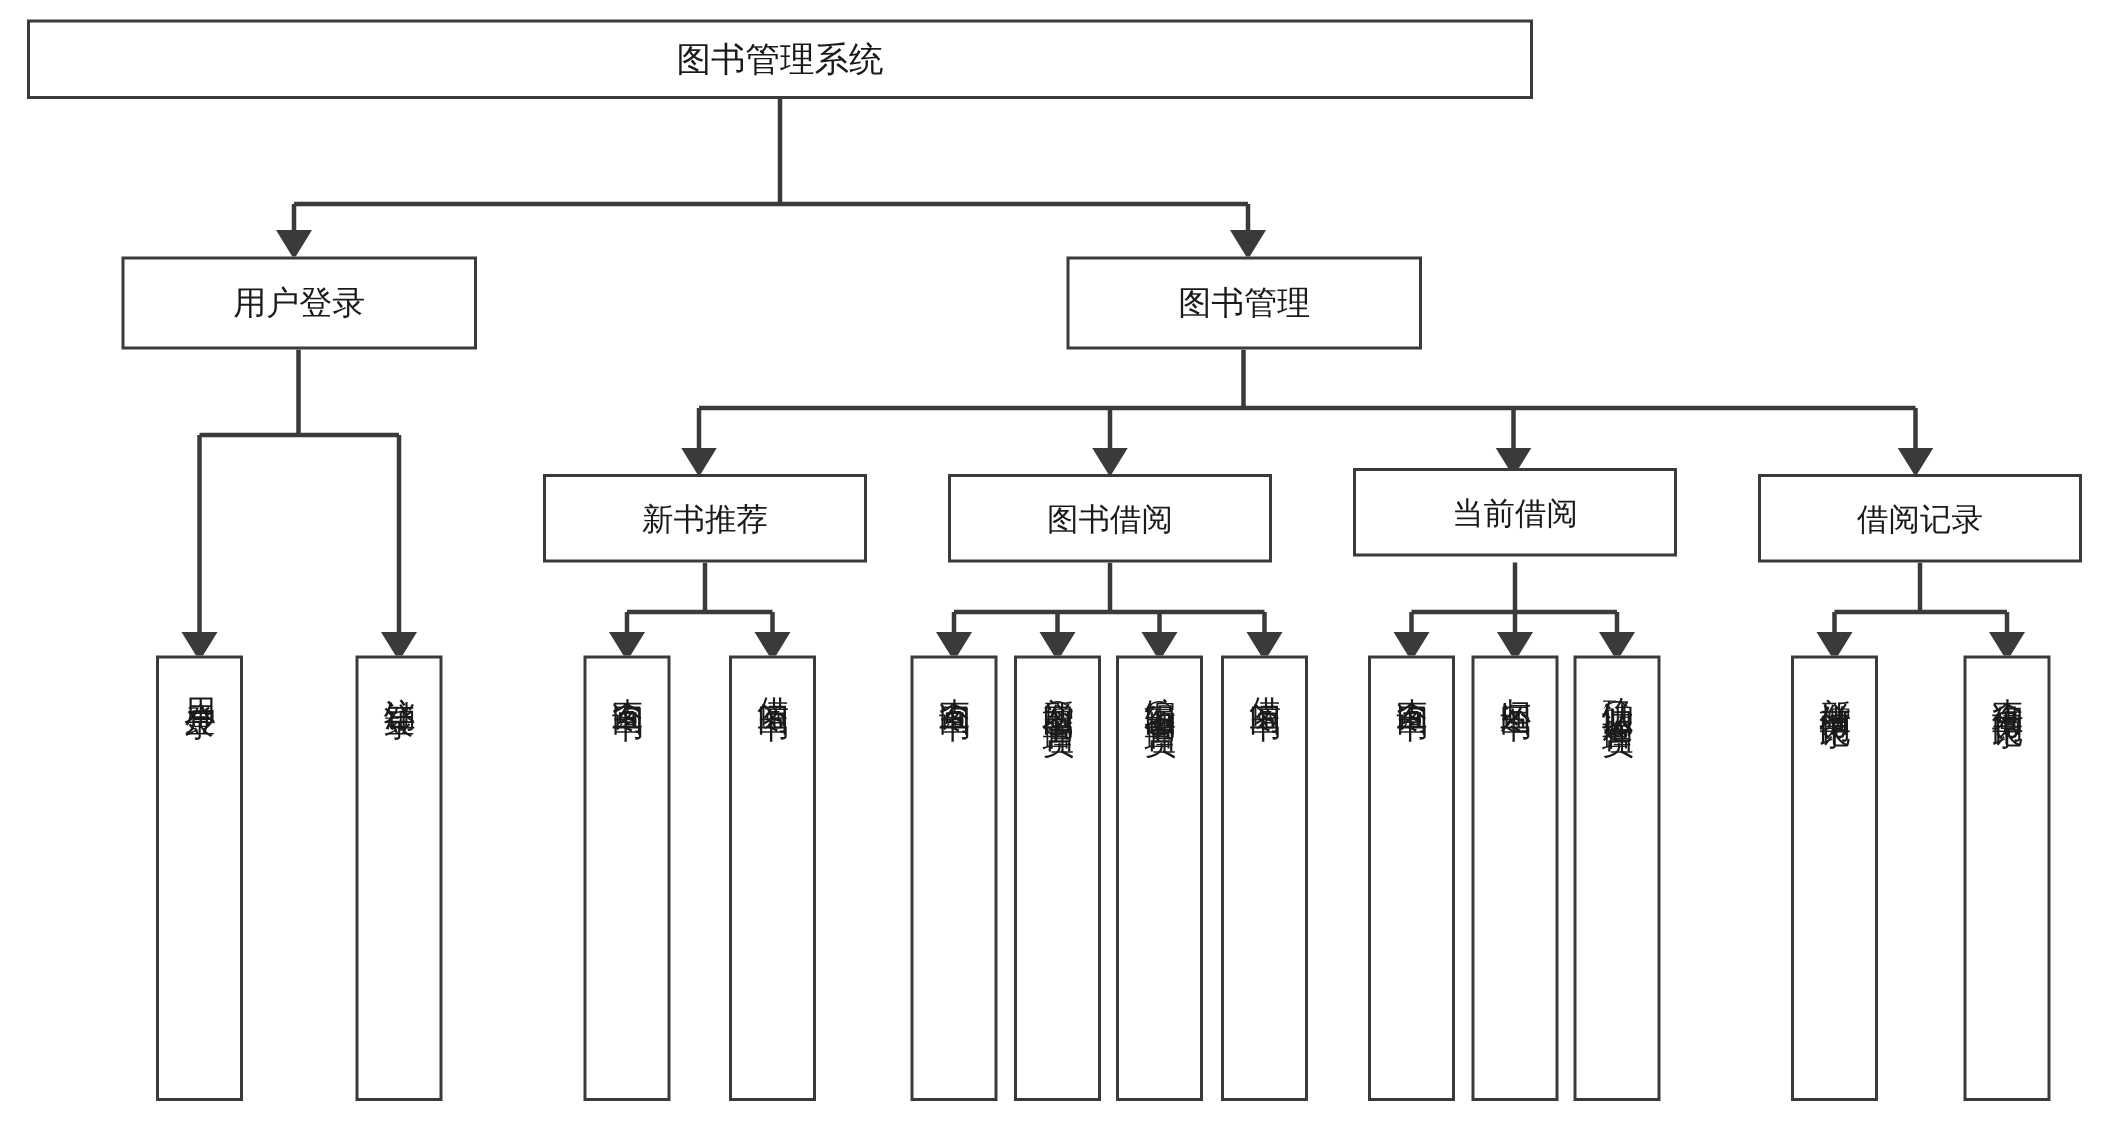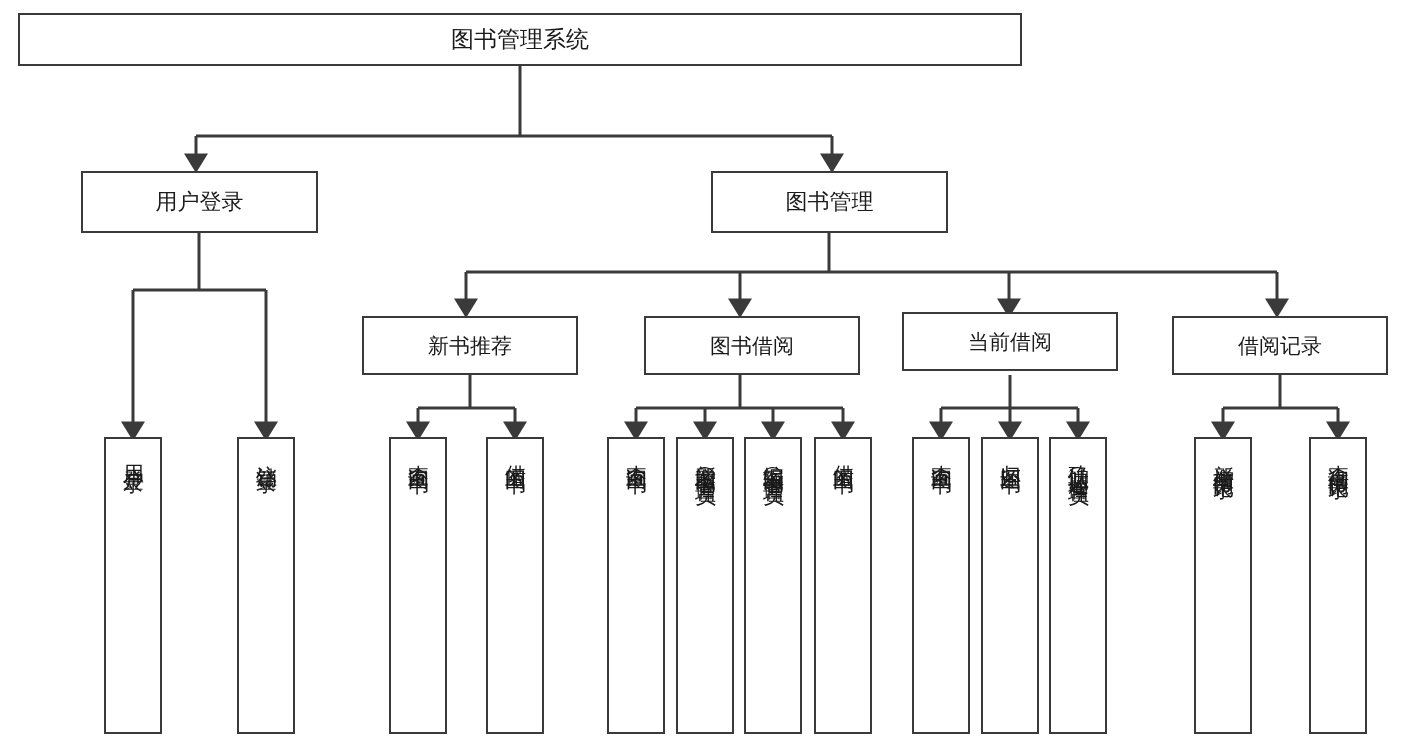--- a/index.html
+++ b/index.html
@@ -131,21 +131,21 @@
   <div class="node level2" style="left:81px; top:171px; width:237px; height:62px;">
     <span>用户登录</span>
   </div>
   <div class="node level2" style="left:711px; top:171px; width:237px; height:62px;">
     <span>图书管理</span>
   </div>
 
   <div class="node level3" style="left:362px; top:316px; width:216px; height:59px;">
     <span>新书推荐</span>
   </div>
-  <div class="node level3" style="left:632px; top:316px; width:216px; height:59px;margin-left:12px;">
+  <div class="node level3" style="left:632px; top:316px; width:216px; height:59px;">
     <span>图书借阅</span>
   </div>
   <div class="node level3" style="left:902px; top:312px; width:216px; height:59px;">
     <span>当前借阅</span>
   </div>
   <div class="node level3" style="left:1172px; top:316px; width:216px; height:59px;">
     <span>借阅记录</span>
   </div>
 
   <div class="node leaf" style="left:104px; top:437px; width:58px; height:297px;">

